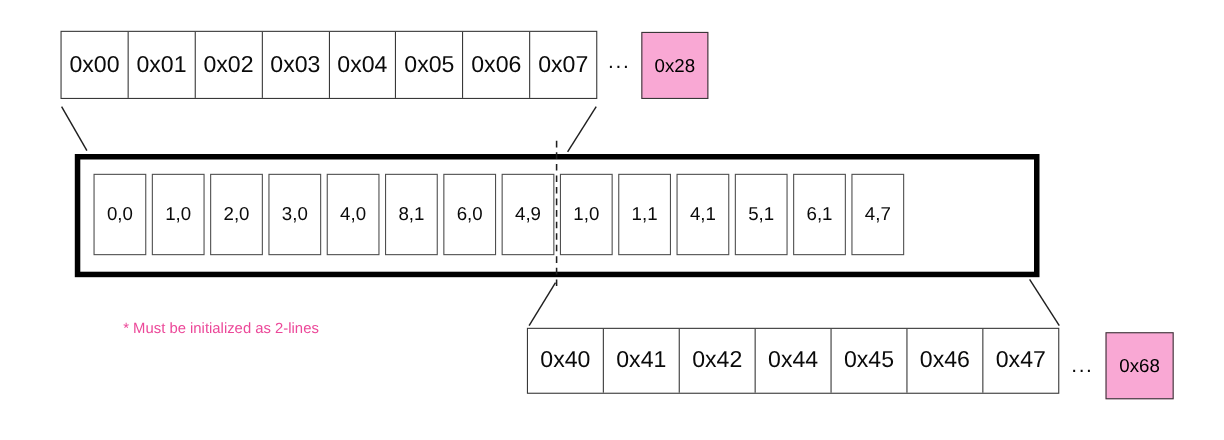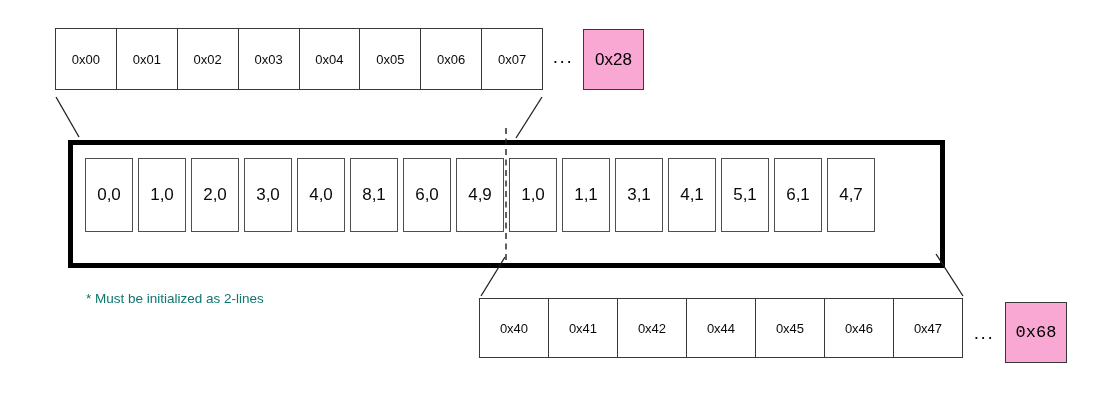--- a/index.html
+++ b/index.html
@@ -6,46 +6,46 @@
   .canvas {
     position:relative; width:1113px; height:400px; background:#ffffff;
     font-family:"Liberation Sans", sans-serif; color:#000; overflow:hidden;
   }
   .strip {
     position:absolute; display:flex; box-sizing:border-box;
     border:1.6px solid #383838; background:#ffffff;
   }
   .mcell {
     flex:1 1 0; display:flex; align-items:center; justify-content:center;
-    font-size:13px; color:#0a0a0a; border-right:1.6px solid #383838;
+    font-size:21px; color:#0a0a0a; border-right:1.6px solid #383838;
     box-sizing:border-box; white-space:nowrap;
   }
   .mcell:last-child { border-right:none; }
   .tailbox {
     position:absolute; box-sizing:border-box; border:1.6px solid #383838;
     display:flex; align-items:center; justify-content:center;
     font-size:17px; background:#f9a8d4; white-space:nowrap;
   }
   .ellipsis {
     position:absolute; display:flex; align-items:center; justify-content:center;
     font-size:19px; letter-spacing:1.5px; color:#0a0a0a;
   }
   .mainbox {
-    position:absolute; left:68px; top:140px; width:877px; height:128px;
+    position:absolute; left:68px; top:140px; width:877px; height:112px;
     box-sizing:border-box; border:5px solid #000000; background:#ffffff;
     display:flex; gap:5px; padding:13px 0 0 12px; align-items:flex-start;
   }
   .bcell {
     flex:none; width:48px; height:74px; box-sizing:border-box;
     border:1.5px solid #4f4f4f; display:flex; align-items:center;
     justify-content:center; font-size:17px; color:#0a0a0a; background:#ffffff;
     white-space:nowrap;
   }
   .footnote {
-    position:absolute; left:86px; top:291px; font-size:13.5px; color:#0f766e;
+    position:absolute; left:112px; top:291px; font-size:13.5px; color:#ec4899;
     white-space:nowrap;
   }
   svg.overlay { position:absolute; left:0; top:0; pointer-events:none; }
 </style>
 </head>
 <body>
 
 <div class="canvas">
 
   <div class="strip" style="left:55px; top:28px; width:488px; height:62px;">
@@ -65,38 +65,37 @@
     <div class="bcell">0,0</div>
     <div class="bcell">1,0</div>
     <div class="bcell">2,0</div>
     <div class="bcell">3,0</div>
     <div class="bcell">4,0</div>
     <div class="bcell">8,1</div>
     <div class="bcell">6,0</div>
     <div class="bcell">4,9</div>
     <div class="bcell">1,0</div>
     <div class="bcell">1,1</div>
-    <div class="bcell">3,1</div>
     <div class="bcell">4,1</div>
     <div class="bcell">5,1</div>
     <div class="bcell">6,1</div>
     <div class="bcell">4,7</div>
   </div>
 
   <div class="strip" style="left:479px; top:298px; width:484px; height:60px;">
     <div class="mcell">0x40</div>
     <div class="mcell">0x41</div>
     <div class="mcell">0x42</div>
     <div class="mcell">0x44</div>
     <div class="mcell">0x45</div>
     <div class="mcell">0x46</div>
     <div class="mcell">0x47</div>
   </div>
   <div class="ellipsis" style="left:966px; top:305px; width:36px; height:56px;">...</div>
-  <div class="tailbox" style="left:1005px; top:302px; width:62px; height:61px;font-family:Liberation Mono, monospace;">0x68</div>
+  <div class="tailbox" style="left:1005px; top:302px; width:62px; height:61px;">0x68</div>
 
   <div class="footnote">* Must be initialized as 2-lines</div>
 
   <svg class="overlay" width="1113" height="400" viewBox="0 0 1113 400">
     <line x1="56" y1="97" x2="79" y2="137" stroke="#1f1f1f" stroke-width="1.3"></line>
     <line x1="542" y1="97" x2="516" y2="138" stroke="#1f1f1f" stroke-width="1.3"></line>
     <line x1="505" y1="257" x2="481" y2="296" stroke="#1f1f1f" stroke-width="1.3"></line>
     <line x1="936" y1="254" x2="963" y2="296" stroke="#1f1f1f" stroke-width="1.3"></line>
     <line x1="506" y1="128" x2="506" y2="262" stroke="#1f1f1f" stroke-width="1.4" stroke-dasharray="6 4.5"></line>
   </svg>

